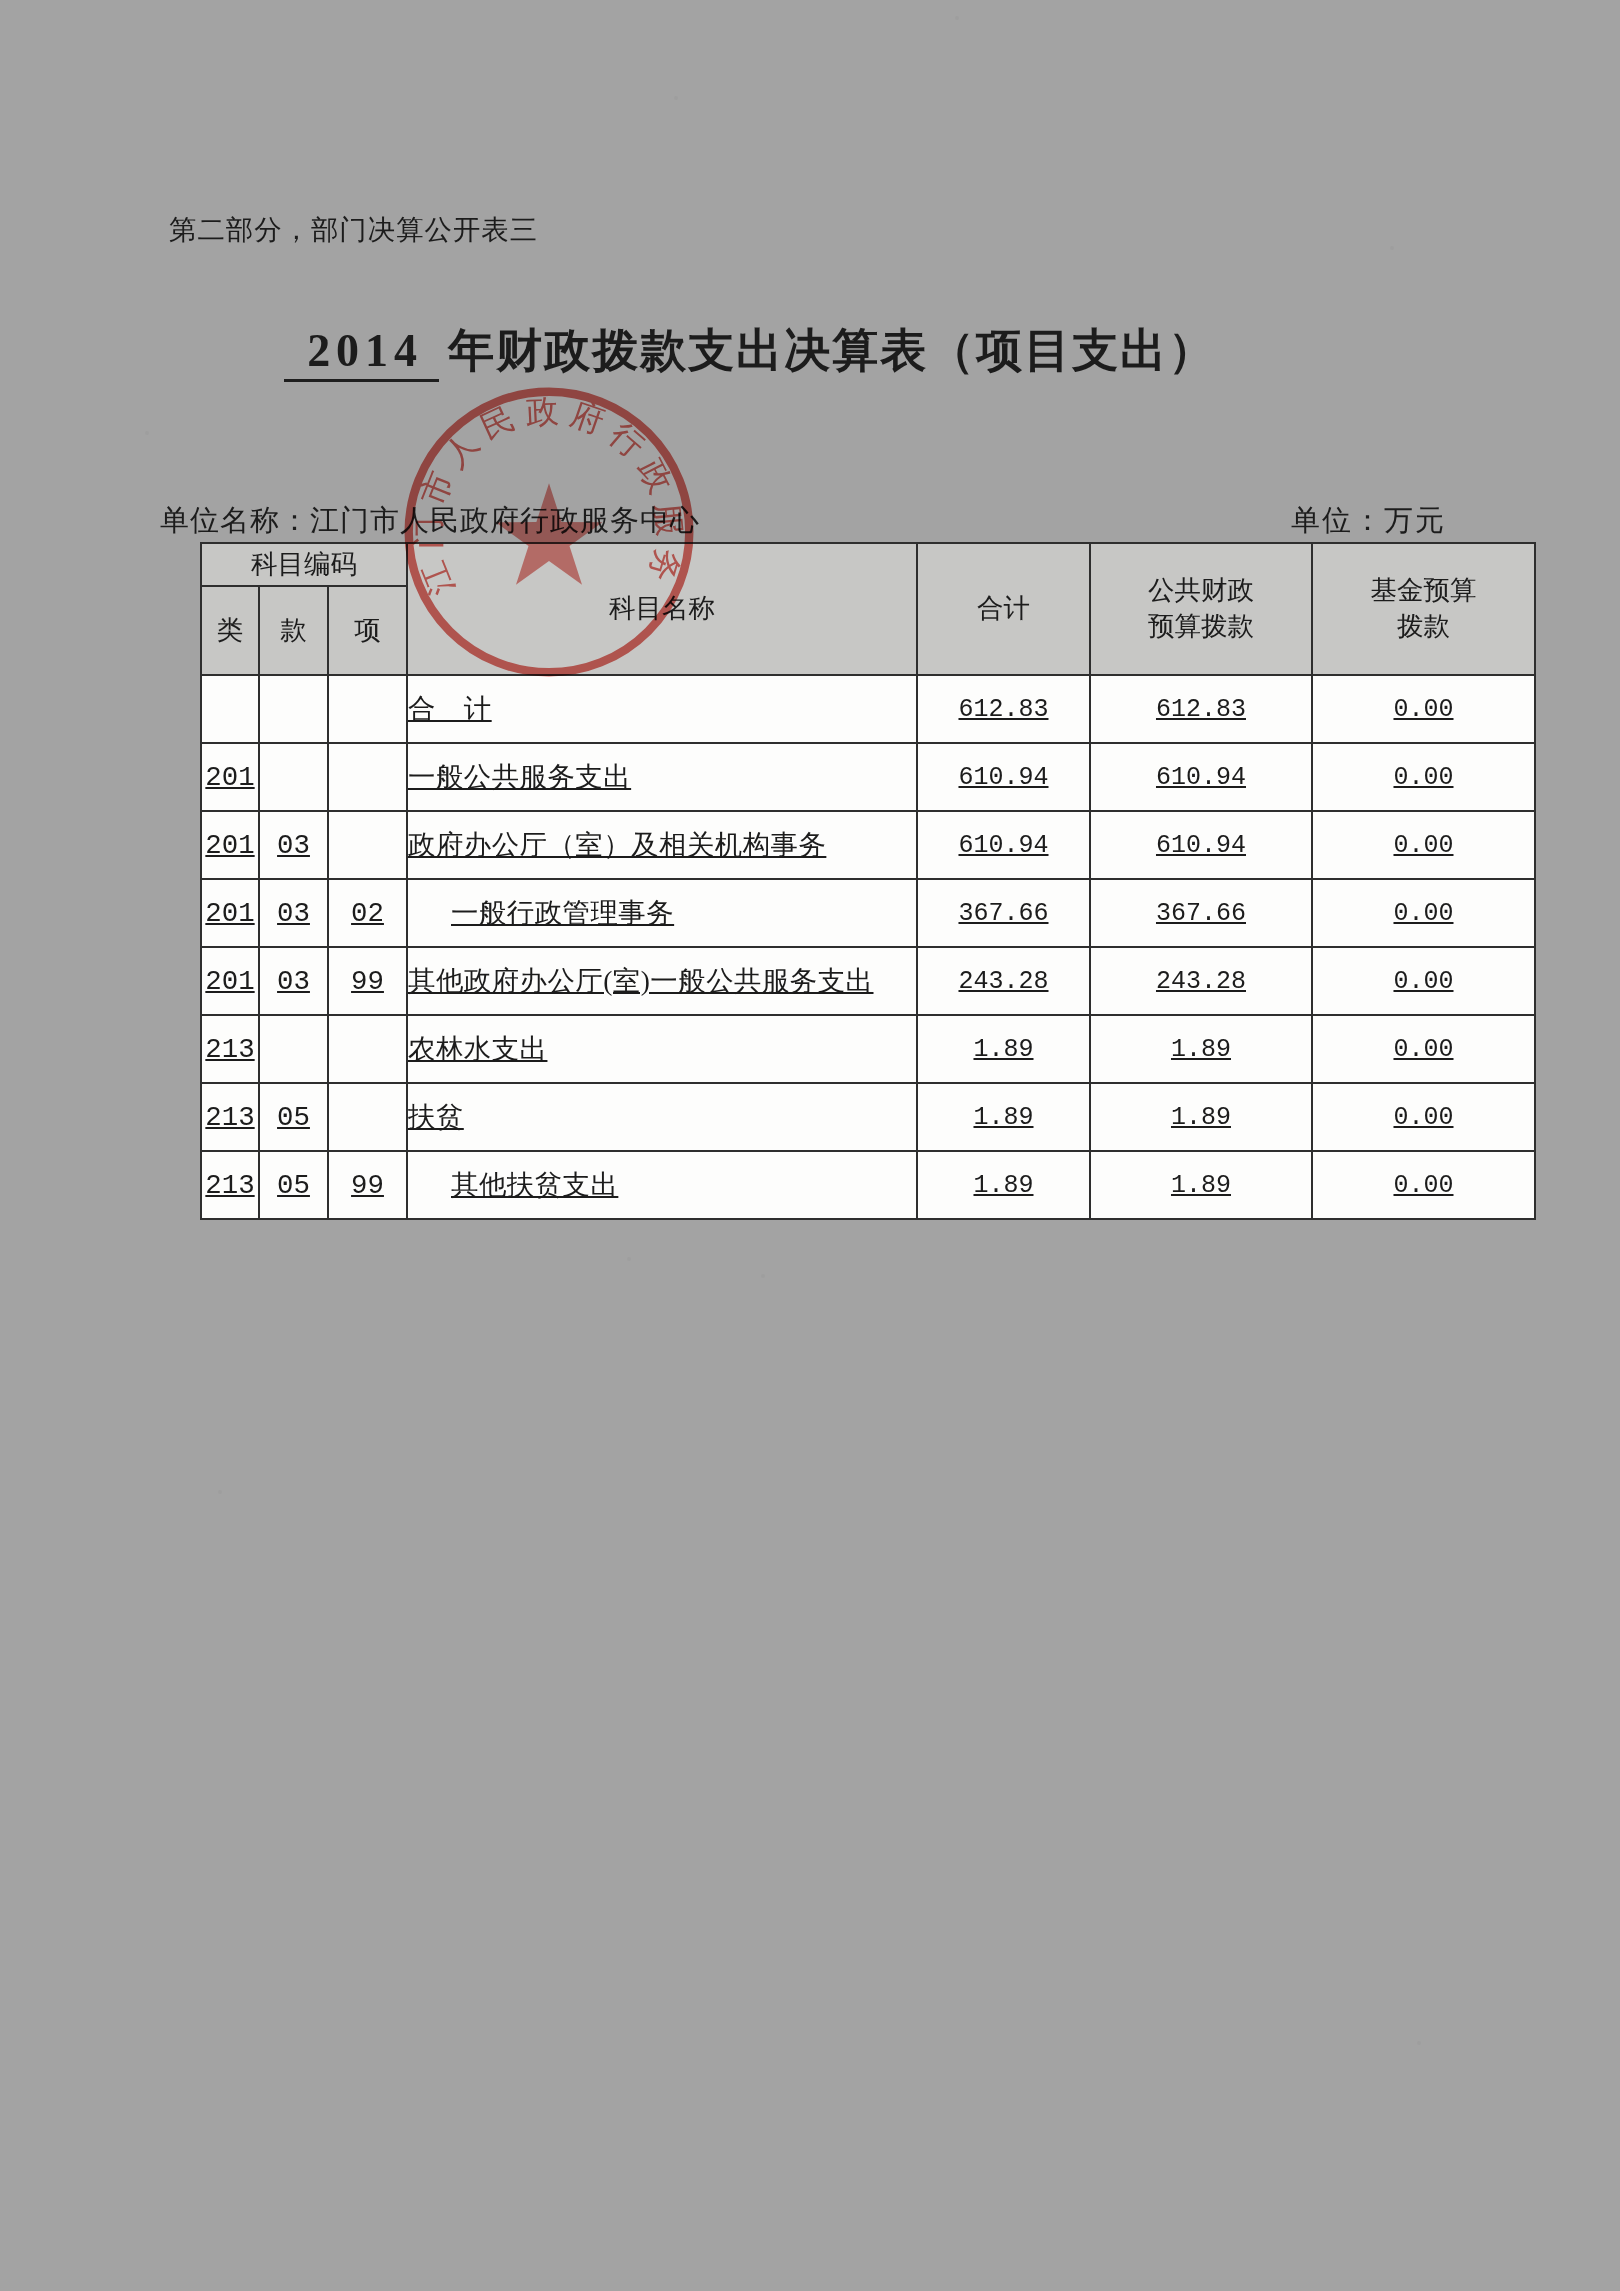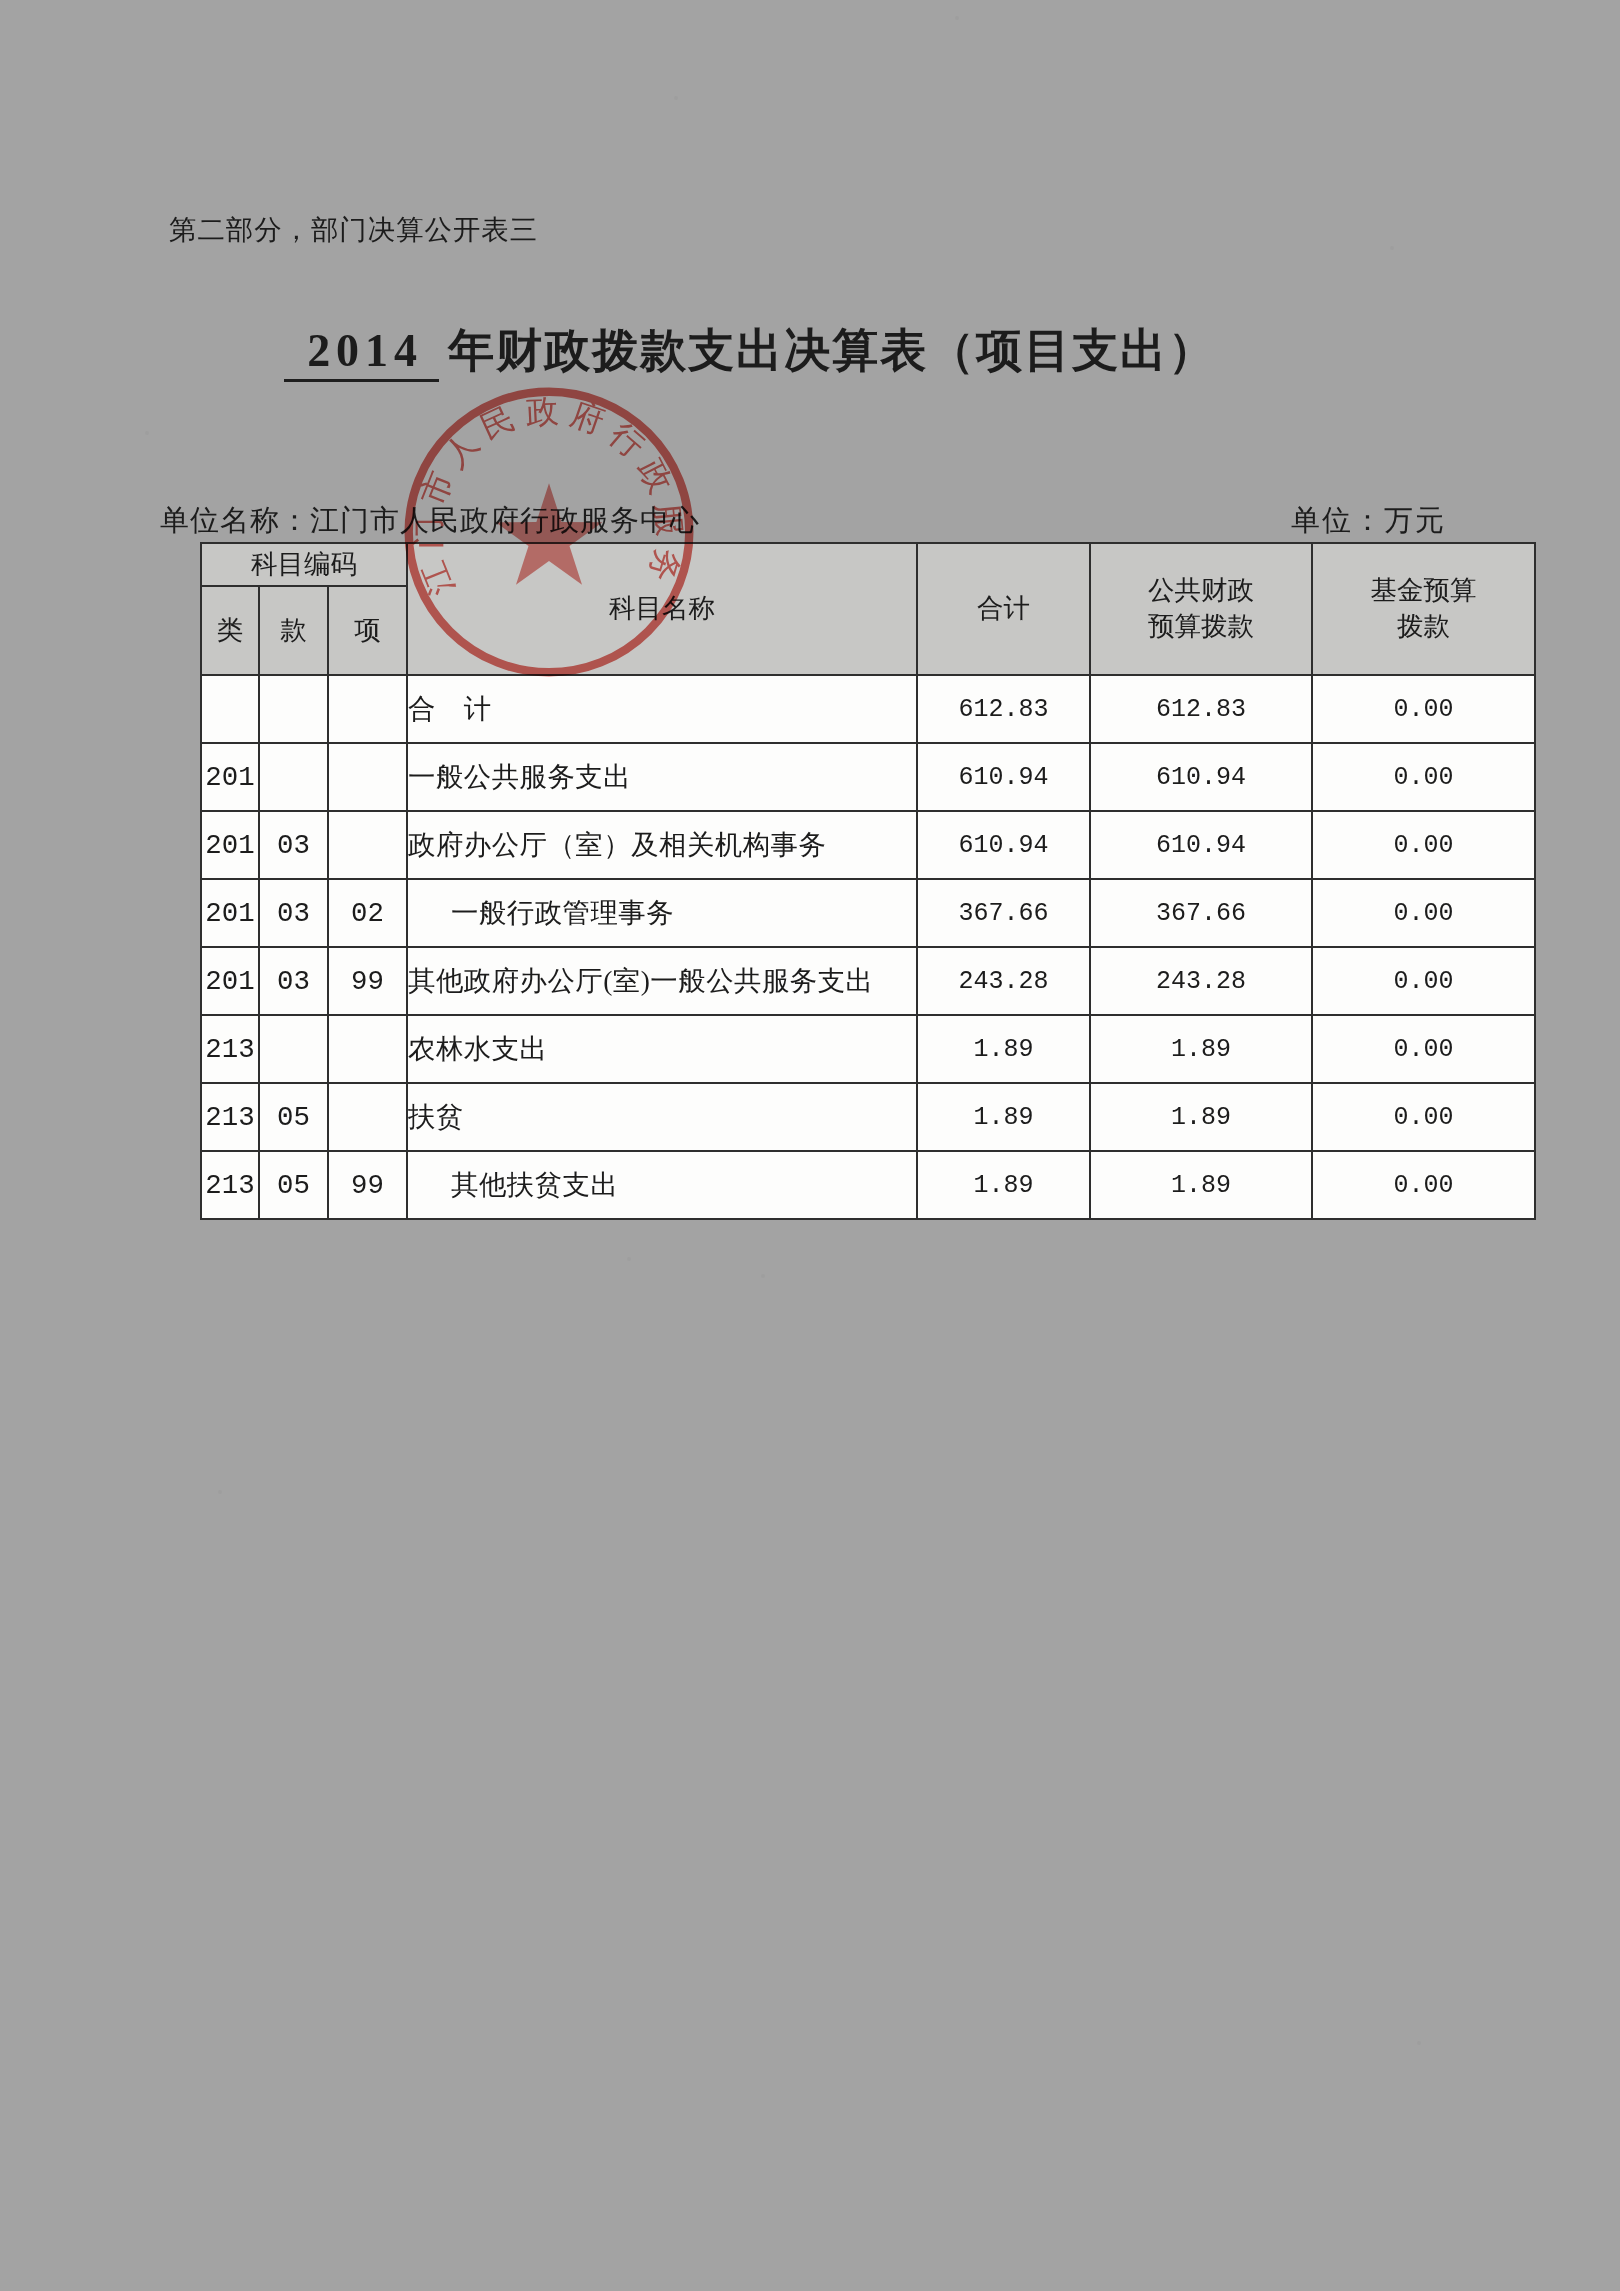--- a/index.html
+++ b/index.html
@@ -50,21 +50,21 @@
   table.budget{border:2.9px solid #262626;margin-left:40px;}
   table.budget th{
     background:#c7c7c5;
     font-weight:normal;
     font-size:26.5px;
     text-align:center;
     line-height:1.35;
   }
   tr.hdr-top{height:43px;}
   tr.hdr-sub{height:89px;}
-  tr.data-row{height:68px;}
+  tr.data-row{height:68px;text-decoration:underline;}
   td.code-cell{
     text-align:center;
     font-family:"Liberation Mono","DejaVu Sans Mono",monospace;
     font-size:27.4px;
   }
   td.name-cell{
     text-align:left;
     font-size:27.4px;
     padding-left:9.8px;
     letter-spacing:0.5px;

